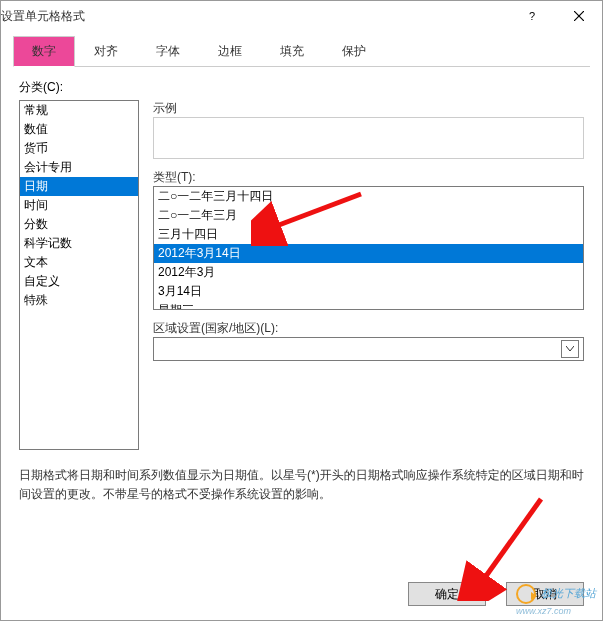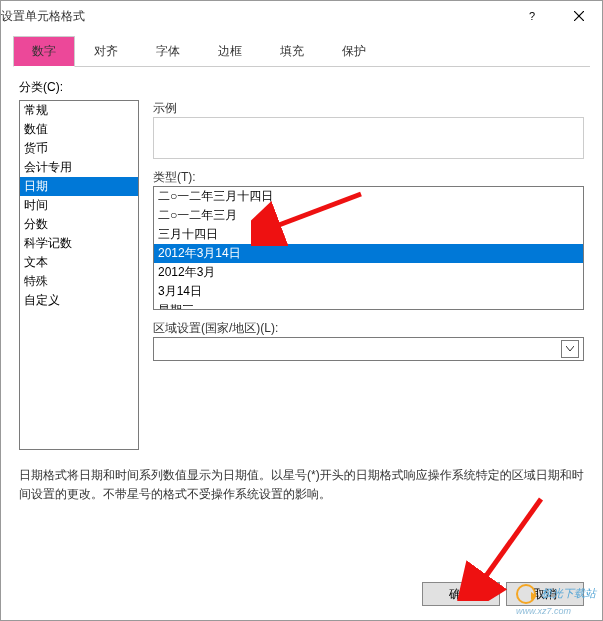--- a/index.html
+++ b/index.html
@@ -31,21 +31,21 @@
   
   .type-list { border: 1px solid #7a7a7a; height: 124px; overflow-y: scroll; font-size: 12px; position: relative; }
   .type-item { padding: 1px 4px; cursor: pointer; }
   .type-item.selected { background: #0078d7; color: #fff; }
   
   .locale-select { width: 100%; height: 24px; border: 1px solid #7a7a7a; font-size: 12px; padding: 2px 4px; position: relative; display: flex; align-items: center; background: #fff; }
   .locale-select .dd-btn { margin-left: auto; width: 18px; height: 18px; border: 1px solid #7a7a7a; display: flex; align-items: center; justify-content: center; }
   
   .desc { font-size: 12px; color: #333; margin: 10px 18px 0 18px; line-height: 1.6; }
   
-  .footer { position: absolute; bottom: 14px; right: 18px; display: flex; gap: 6px; }
+  .footer { position: absolute; bottom: 14px; right: 18px; display: flex; gap: 20px; }
   .btn { width: 78px; height: 24px; font-size: 12px; border: 1px solid #888; background: #e1e1e1; display: flex; align-items: center; justify-content: center; cursor: pointer; }
   
   .arrow-red { position: absolute; pointer-events: none; }
   
   .watermark { position: absolute; right: 6px; bottom: 4px; font-size: 11px; color: #56a6d6; font-style: italic; pointer-events: none; }
   .watermark .ring { display:inline-block; width:20px; height:20px; border:2px solid #f5a623; border-radius:50%; vertical-align:middle; margin-right:2px; position:relative; }
   .watermark .ring::after{content:""; position:absolute; right:-3px; top:6px; width:0;height:0; border-top:4px solid transparent;border-bottom:4px solid transparent;border-left:6px solid #f5a623;}
   
   
   .category-list::-webkit-scrollbar, .type-list::-webkit-scrollbar { width: 16px; }
@@ -87,22 +87,22 @@
     <div class="category-list">
       <div class="category-item"><span>常规</span></div>
       <div class="category-item"><span>数值</span></div>
       <div class="category-item"><span>货币</span></div>
       <div class="category-item"><span>会计专用</span></div>
       <div class="category-item selected"><span>日期</span></div>
       <div class="category-item"><span>时间</span></div>
       <div class="category-item"><span>分数</span></div>
       <div class="category-item"><span>科学记数</span></div>
       <div class="category-item"><span>文本</span></div>
+      <div class="category-item"><span>自定义</span></div>
       <div class="category-item"><span>特殊</span></div>
-      <div class="category-item"><span>自定义</span></div>
     </div>
 
     <div class="right-col">
       <div>
         <div class="section-label">示例</div>
         <div class="sample-box"></div>
       </div>
 
       <div>
         <div class="section-label">类型(T):</div>

